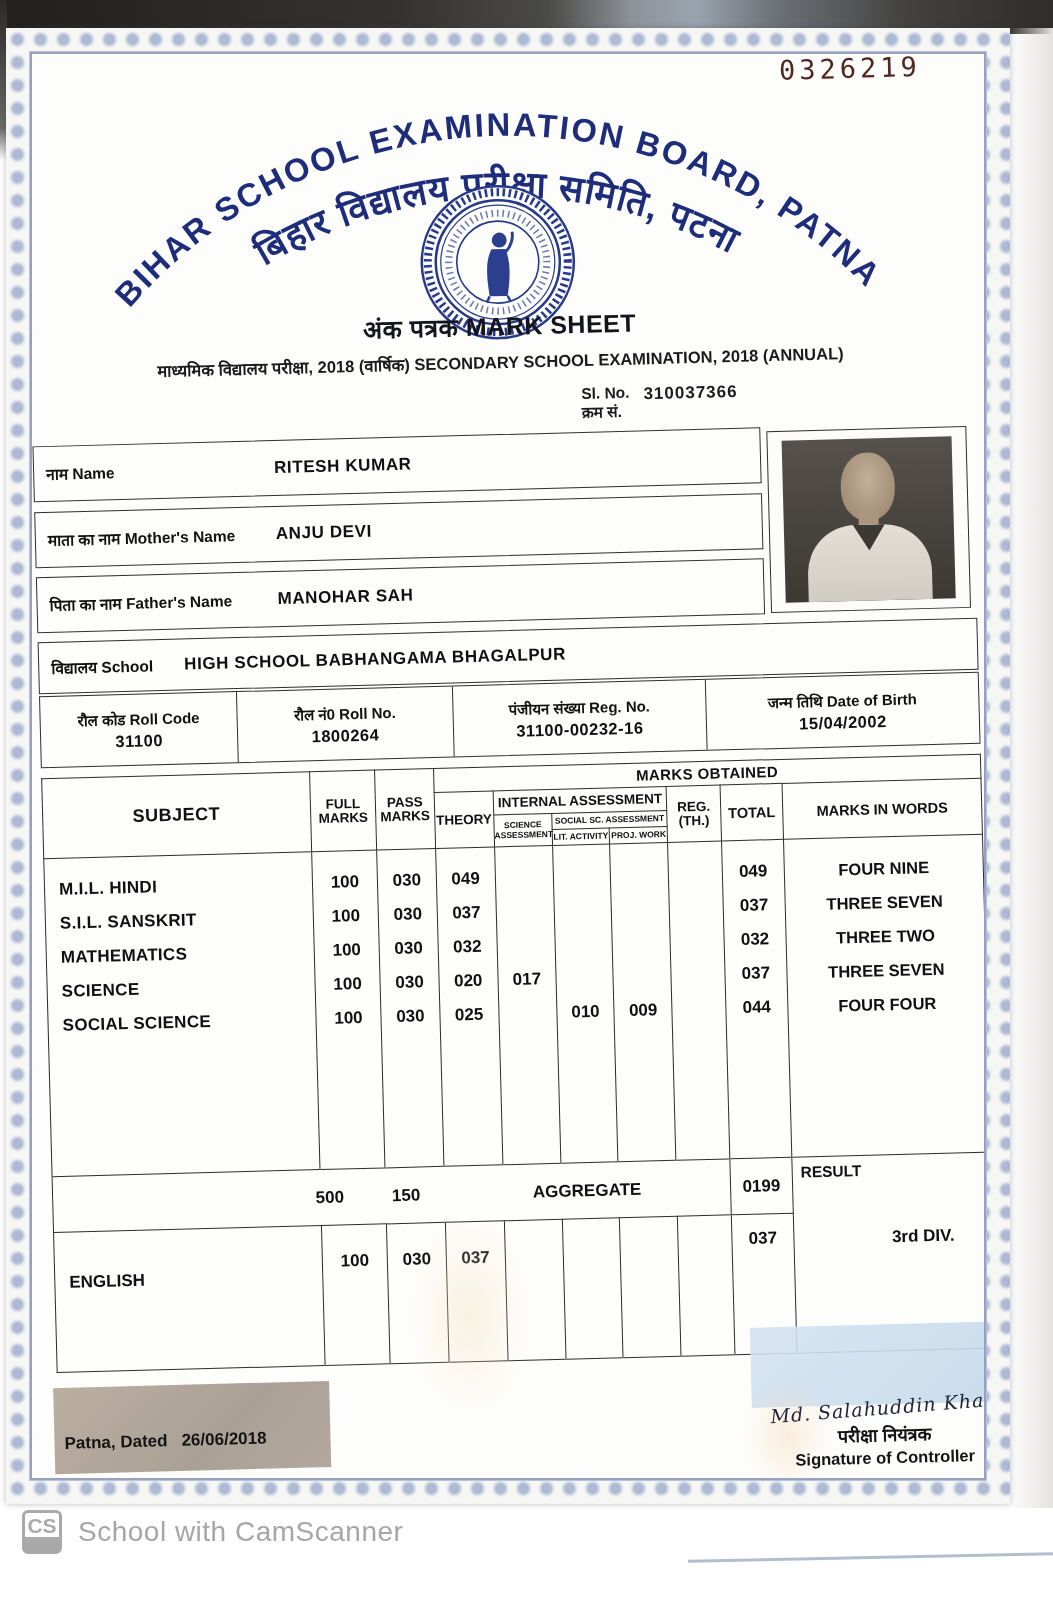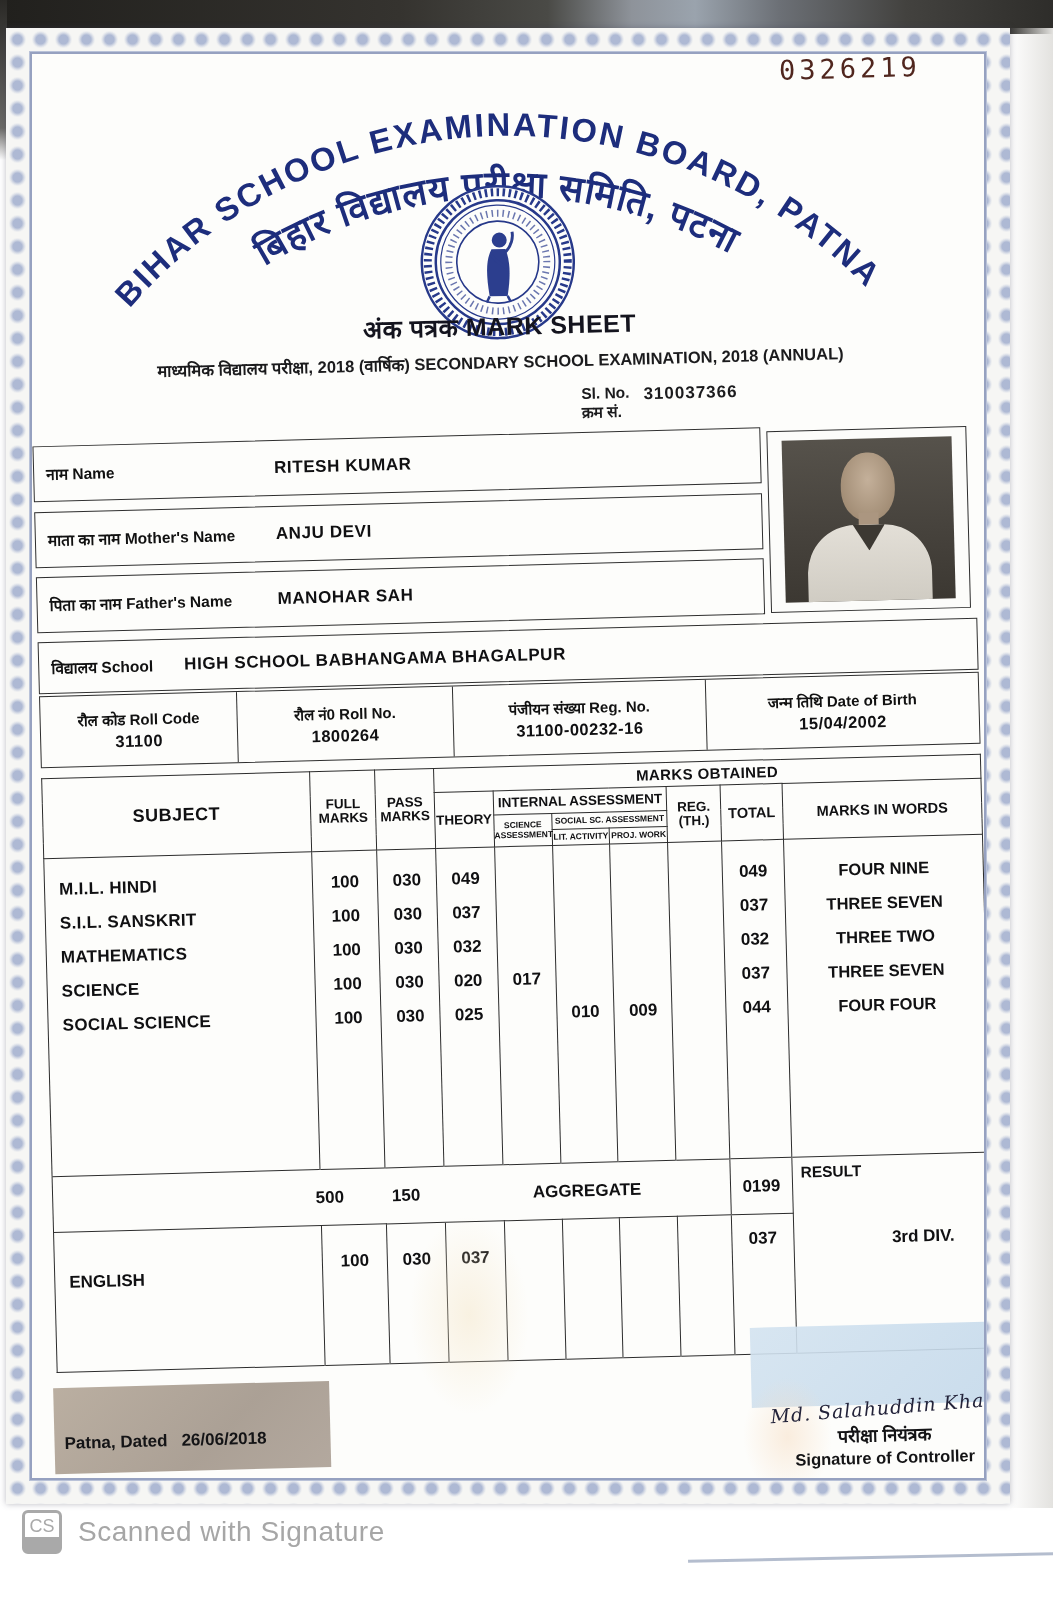--- a/index.html
+++ b/index.html
@@ -178,21 +178,21 @@
     background:radial-gradient(ellipse,#f3e3c2 0%,transparent 70%); opacity:.45; }
   .smudge2{ position:absolute; left:690px; top:1330px; width:90px; height:120px;
     background:radial-gradient(ellipse,#f6dcc0 0%,transparent 70%); opacity:.5; }
   
   .cs-footer{ position:absolute; left:22px; top:1510px; display:flex; align-items:center; gap:16px; }
   .cs-logo{
     width:40px; height:44px; border:3px solid #a9a9a9; border-radius:6px;
     background:linear-gradient(180deg,#ffffff 0%,#ffffff 62%,#a9a9a9 62%,#a9a9a9 100%);
     display:flex; align-items:flex-start; justify-content:center;
   }
-  .cs-logo span{ font-size:18px; font-weight:normal; color:#a9a9a9; line-height:26px; }
+  .cs-logo span{ font-size:21px; font-weight:bold; color:#a9a9a9; line-height:26px; }
   .cs-text{ font-size:28px; color:#a6a6a6; letter-spacing:.5px; }
 </style>
 </head>
 <body>
 
 <div class="top-band"></div>
 <div class="left-sliver"></div>
 <div class="page-right-shade"></div>
 
 <div class="paper">
@@ -444,14 +444,14 @@
     </div>
   </div>
 </div>
 
 <div class="scan-edge-line"></div>
 
 <div class="cs-footer">
   <div class="cs-logo">
     <span>CS</span>
   </div>
-  <div class="cs-text">Scanned with Signature</div>
+  <div class="cs-text">School with CamScanner</div>
 </div>
 
 </body></html>

